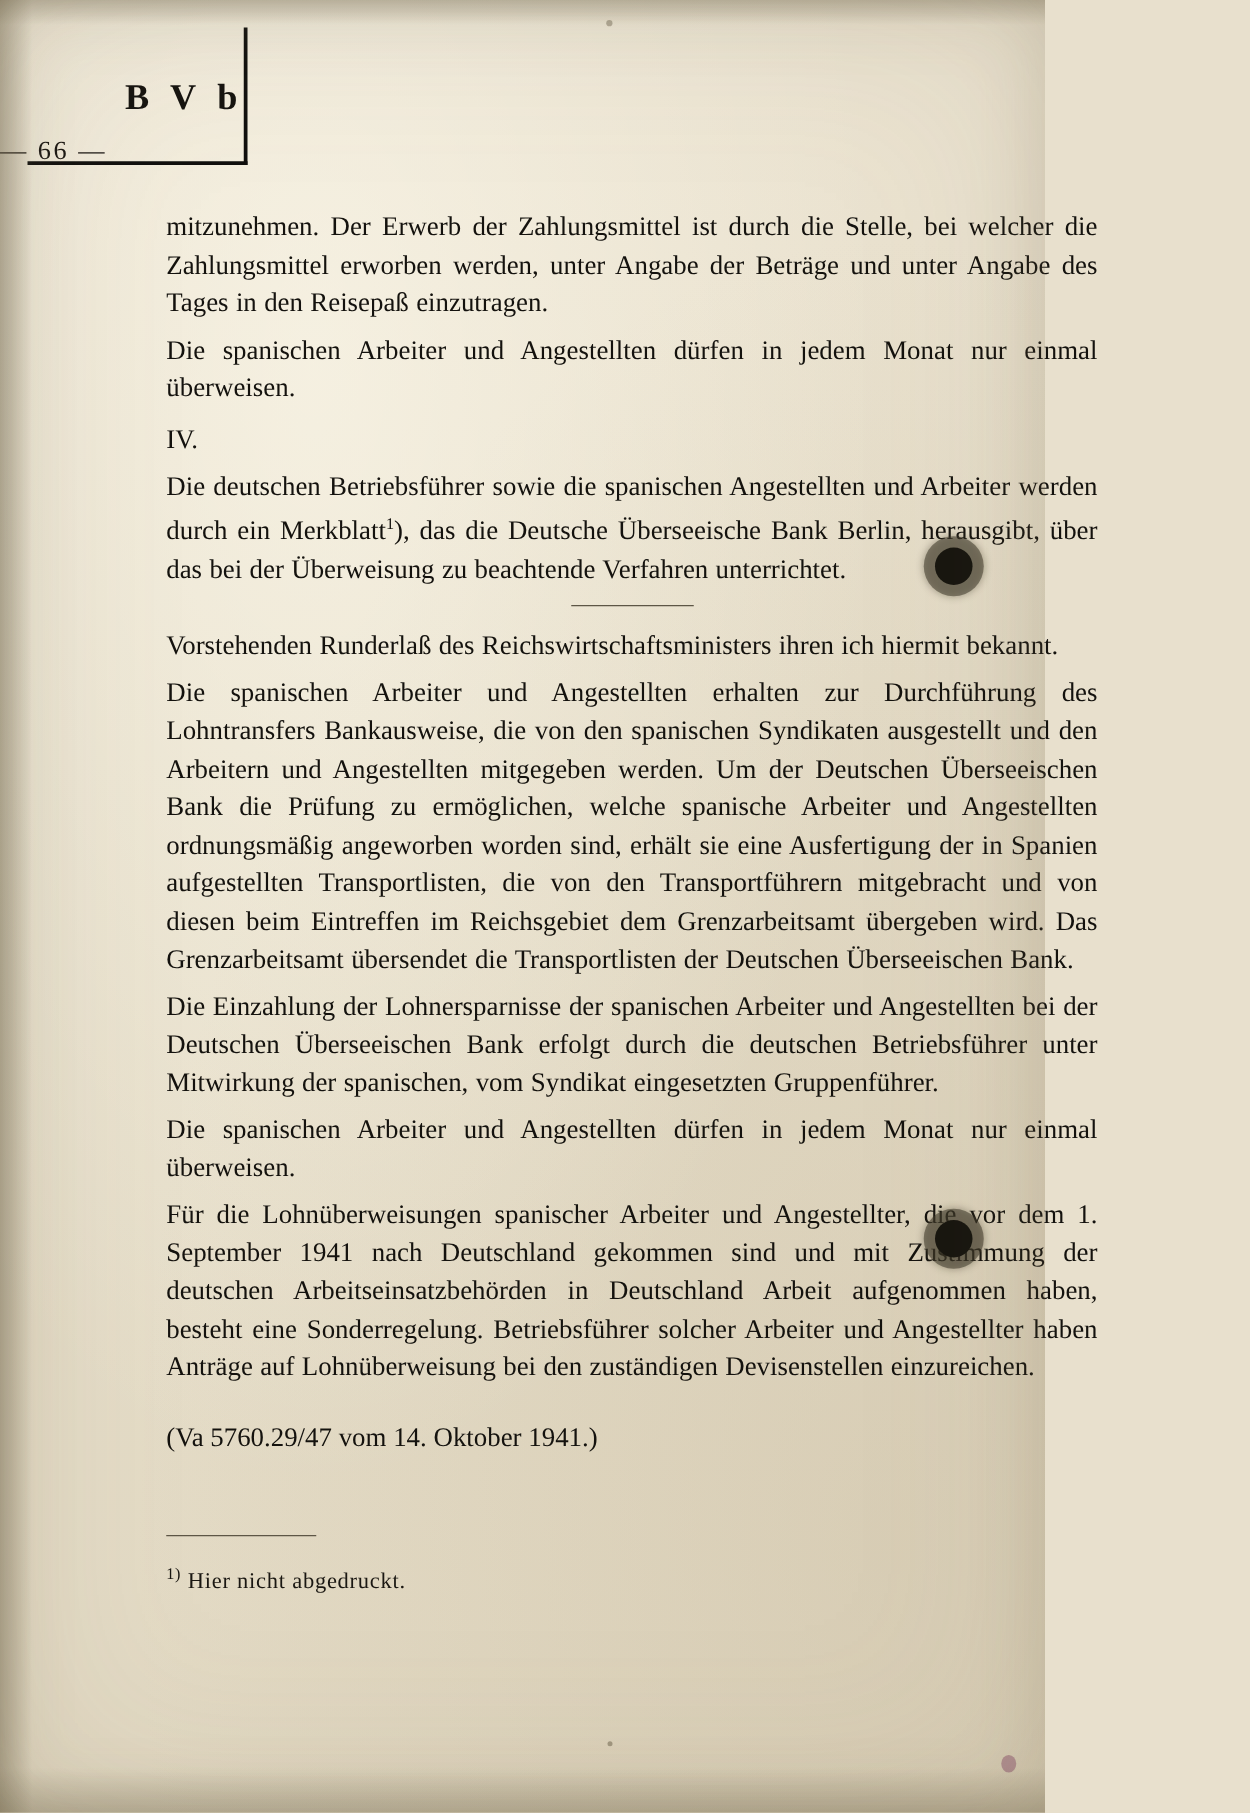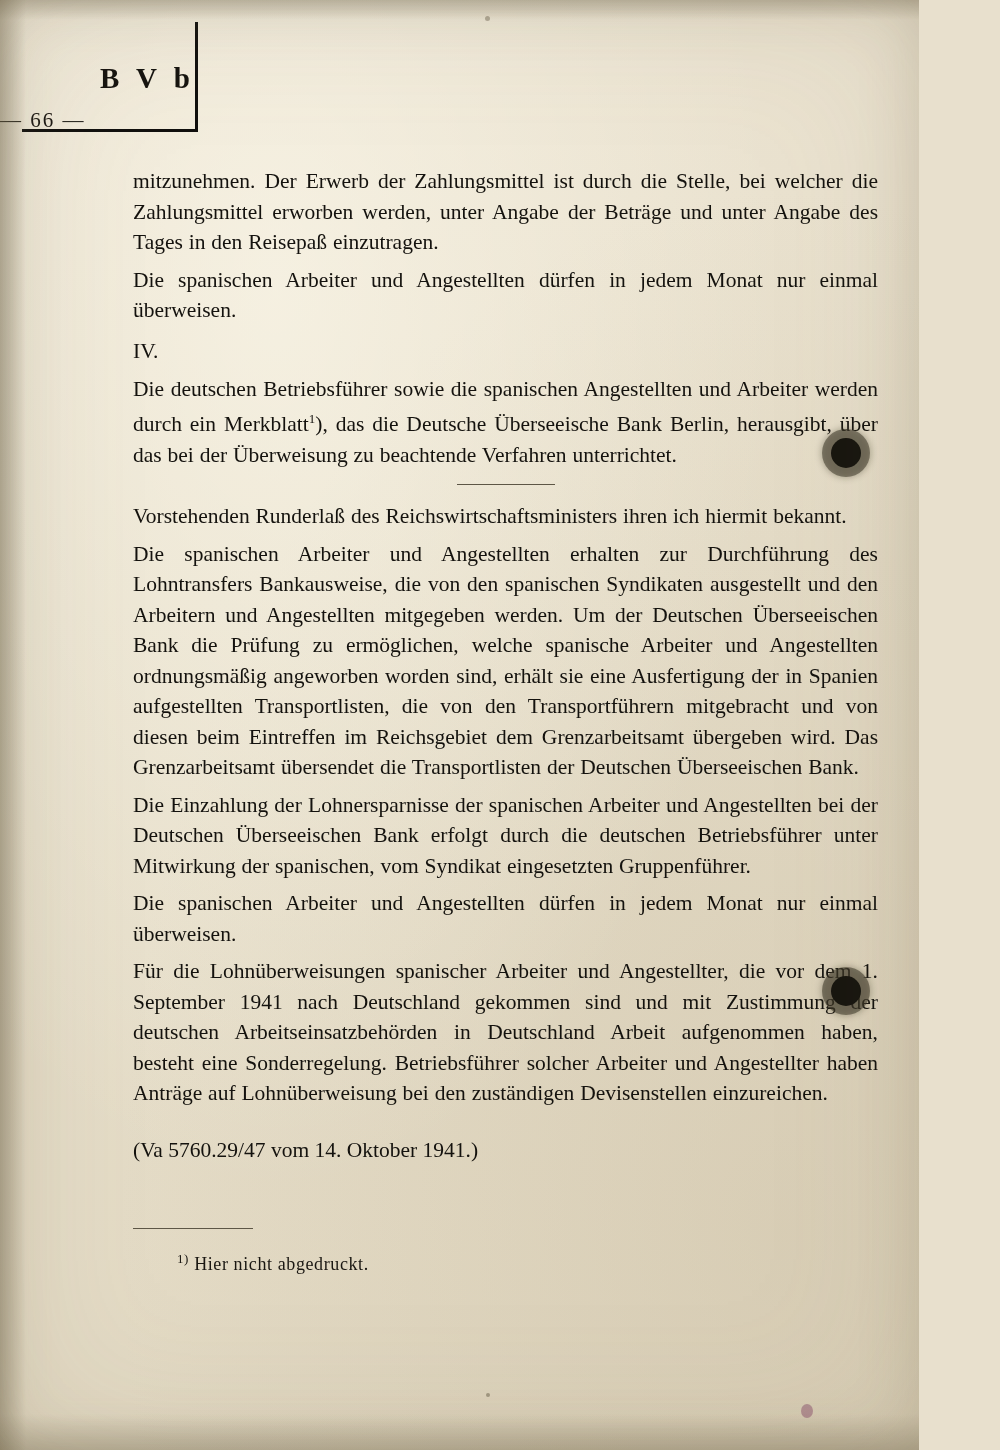--- a/index.html
+++ b/index.html
@@ -8,21 +8,21 @@
   }
   body {
     width: 1000px;
     height: 1450px;
     background: #e8e0cd;
     font-family: "Liberation Serif", serif;
     overflow: hidden;
   }
   .page {
     position: relative;
-    width: 919px;
+    width: 836px;
     height: 1450px;
     background:
       radial-gradient(ellipse at 30% 20%, rgba(255,252,240,0.55) 0%, rgba(255,252,240,0.0) 55%),
       radial-gradient(ellipse at 85% 85%, rgba(190,175,145,0.30) 0%, rgba(190,175,145,0.0) 60%),
       linear-gradient(175deg, #ece4d2 0%, #e7dfcb 40%, #e2d9c3 100%);
   }
   
   .vignette {
     position: absolute;
     inset: 0;
@@ -132,21 +132,20 @@
     width: 120px;
     height: 0;
     border-top: 1.5px solid #5d5646;
     margin-bottom: 18px;
   }
   .footnote {
     font-size: 18px;
     line-height: 24px;
     letter-spacing: 0.6px;
     color: #1a1712;
-    margin-left: 44px;
   }
   .fn-marker {
     font-size: 13px;
     vertical-align: super;
   }
   sup.ref {
     font-size: 13px;
     vertical-align: super;
   }
 

